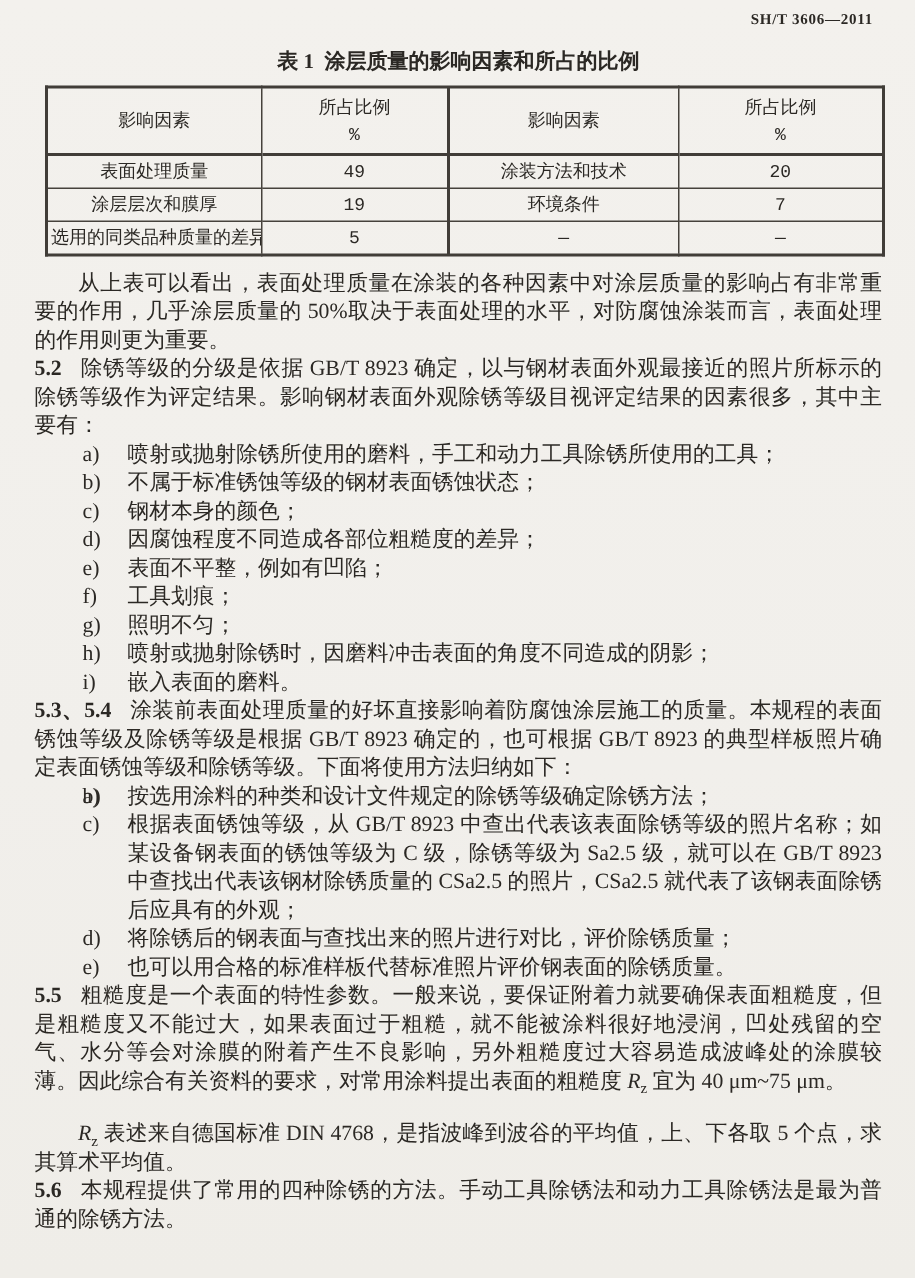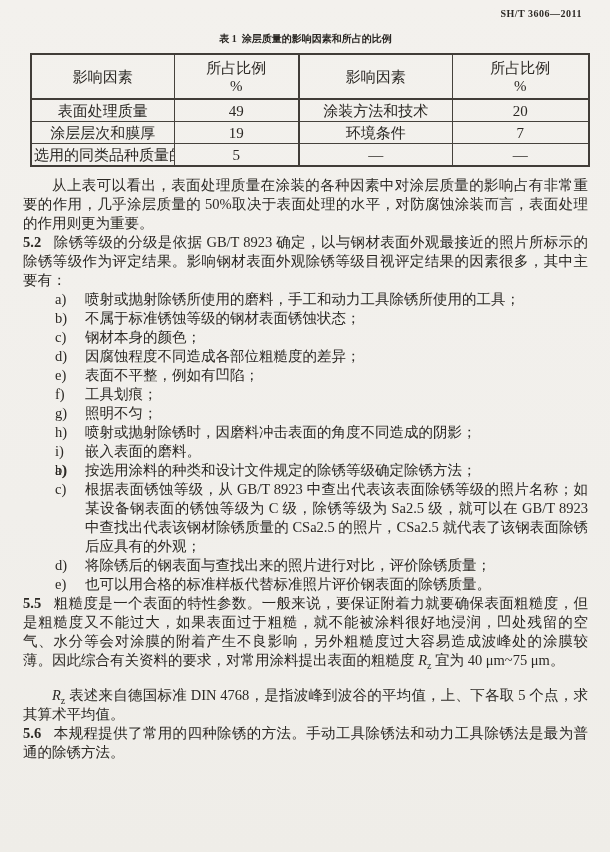--- a/index.html
+++ b/index.html
@@ -10,27 +10,28 @@
     color:#2b2824;
     font-family:"Liberation Serif","DejaVu Serif",serif;
     position:relative;overflow:hidden;
     padding:8px 22px 0 23px;
   }
   .doc-number{
     text-align:right;font-weight:bold;font-size:10px;
     letter-spacing:.5px;padding-right:6px;
   }
   .table-title{
-    text-align:center;font-weight:bold;font-size:10px;
+    text-align:center;font-weight:bold;font-size:14px;
     margin-top:13px;white-space:pre-wrap;
   }
   table.factors{
     border-collapse:collapse;width:558px;margin:7px 0 0 7px;
-    font-size:15px;table-layout:fixed;
+    font-size:12px;table-layout:fixed;
     border:2px solid #413d38;
+    font-family:Liberation Mono, monospace;
   }
   table.factors th,table.factors td{
     border:1px solid #46423c;text-align:center;vertical-align:middle;
     padding:1px 2px;font-weight:normal;line-height:18px;
     overflow:hidden;white-space:nowrap;
   }
   table.factors thead th{height:41px;border-bottom:2px solid #413d38;}
   table.factors tbody td{height:19px;}
   table.factors th:nth-child(2),table.factors td:nth-child(2){border-right:2px solid #413d38;}
   .unit{display:block;line-height:17px;}
@@ -109,20 +110,21 @@
       <p class="li"><span class="lab">b)</span><span>不属于标准锈蚀等级的钢材表面锈蚀状态；</span></p>
       <p class="li"><span class="lab">c)</span><span>钢材本身的颜色；</span></p>
       <p class="li"><span class="lab">d)</span><span>因腐蚀程度不同造成各部位粗糙度的差异；</span></p>
       <p class="li"><span class="lab">e)</span><span>表面不平整，例如有凹陷；</span></p>
       <p class="li"><span class="lab">f)</span><span>工具划痕；</span></p>
       <p class="li"><span class="lab">g)</span><span>照明不匀；</span></p>
       <p class="li"><span class="lab">h)</span><span>喷射或抛射除锈时，因磨料冲击表面的角度不同造成的阴影；</span></p>
       <p class="li"><span class="lab">i)</span><span>嵌入表面的磨料。</span></p>
     </div>
 
+    <p class="p"><span class="sec-num">5.3、5.4</span><span>涂装前表面处理质量的好坏直接影响着防腐蚀涂层施工的质量。本规程的表面锈蚀等级及除锈等级是根据 GB/T 8923 确定的，也可根据 GB/T 8923 的典型样板照片确定表面锈蚀等级和除锈等级。下面将使用方法归纳如下：</span></p>
 
     <div>
       <p class="li"><span class="lab">a)</span></p>
       <p class="li"><span class="lab">b)</span><span>按选用涂料的种类和设计文件规定的除锈等级确定除锈方法；</span></p>
       <p class="li"><span class="lab">c)</span><span>根据表面锈蚀等级，从 GB/T 8923 中查出代表该表面除锈等级的照片名称；如某设备钢表面的锈蚀等级为 C 级，除锈等级为 Sa2.5 级，就可以在 GB/T 8923 中查找出代表该钢材除锈质量的 CSa2.5 的照片，CSa2.5 就代表了该钢表面除锈后应具有的外观；</span></p>
       <p class="li"><span class="lab">d)</span><span>将除锈后的钢表面与查找出来的照片进行对比，评价除锈质量；</span></p>
       <p class="li"><span class="lab">e)</span><span>也可以用合格的标准样板代替标准照片评价钢表面的除锈质量。</span></p>
     </div>
 
     <p class="p"><span class="sec-num">5.5</span><span>粗糙度是一个表面的特性参数。一般来说，要保证附着力就要确保表面粗糙度，但是粗糙度又不能过大，如果表面过于粗糙，就不能被涂料很好地浸润，凹处残留的空气、水分等会对涂膜的附着产生不良影响，另外粗糙度过大容易造成波峰处的涂膜较薄。因此综合有关资料的要求，对常用涂料提出表面的粗糙度 </span><span class="rz">R</span><sub>z</sub><span> 宜为 40 μm~75 μm。</span></p>

